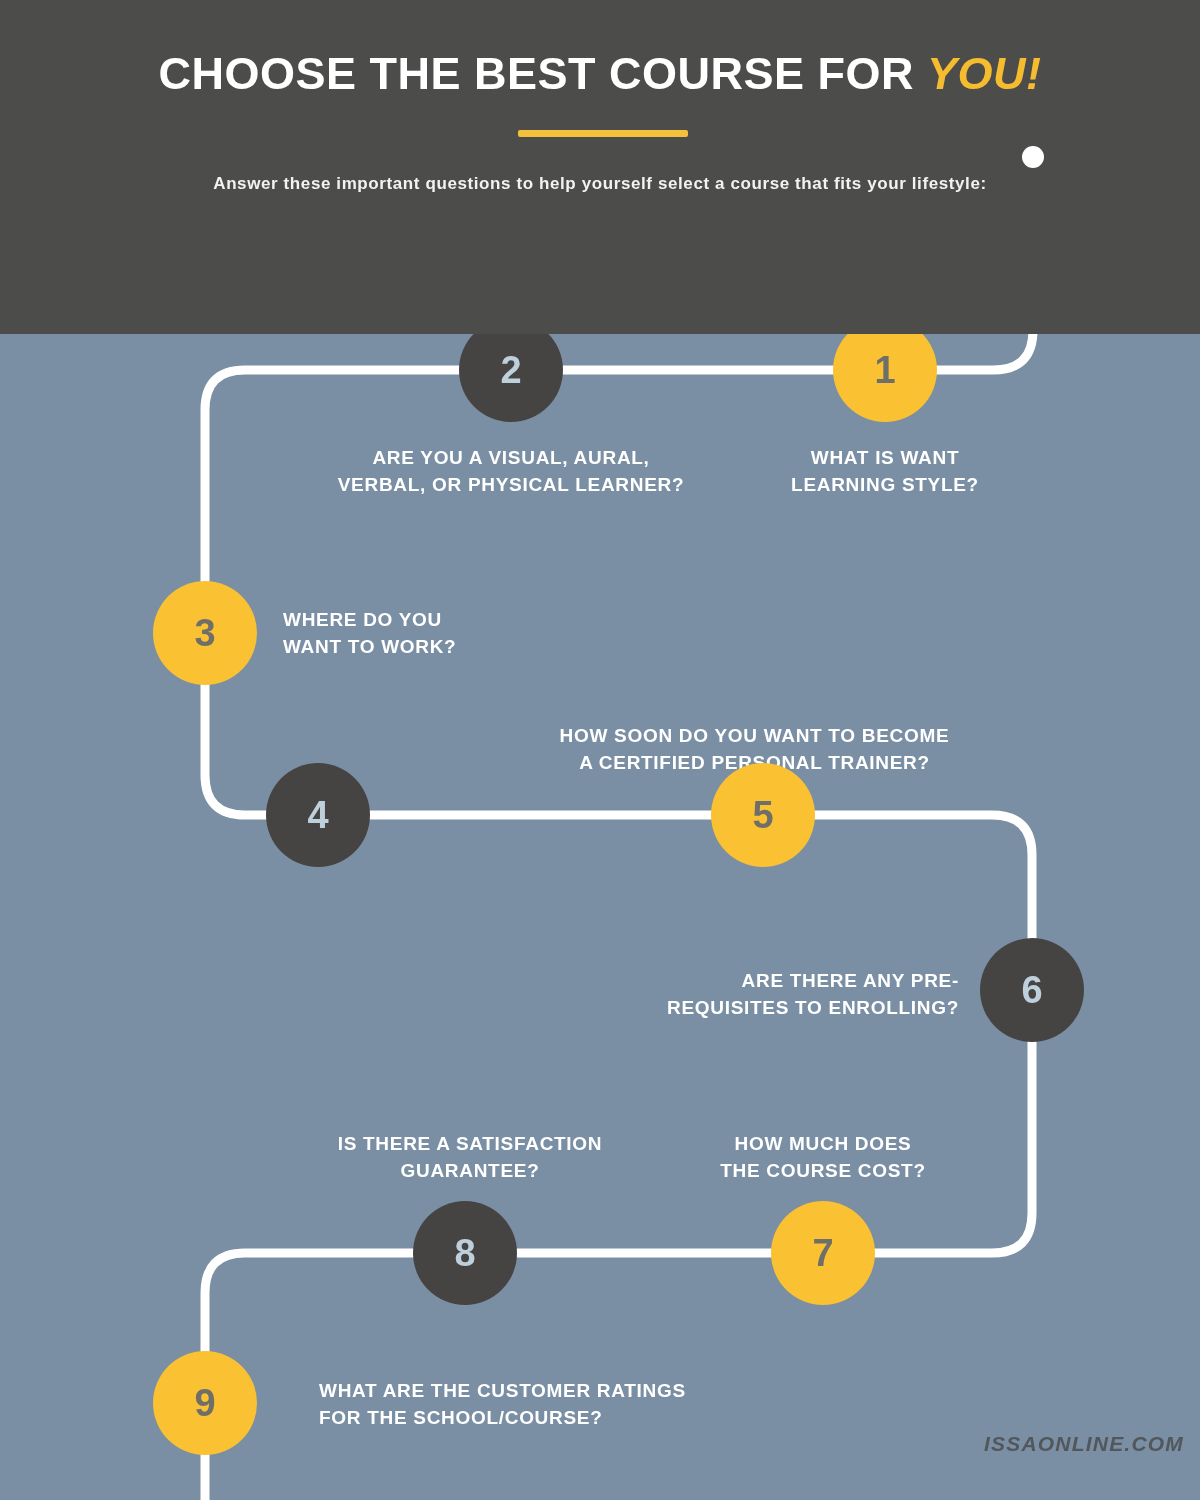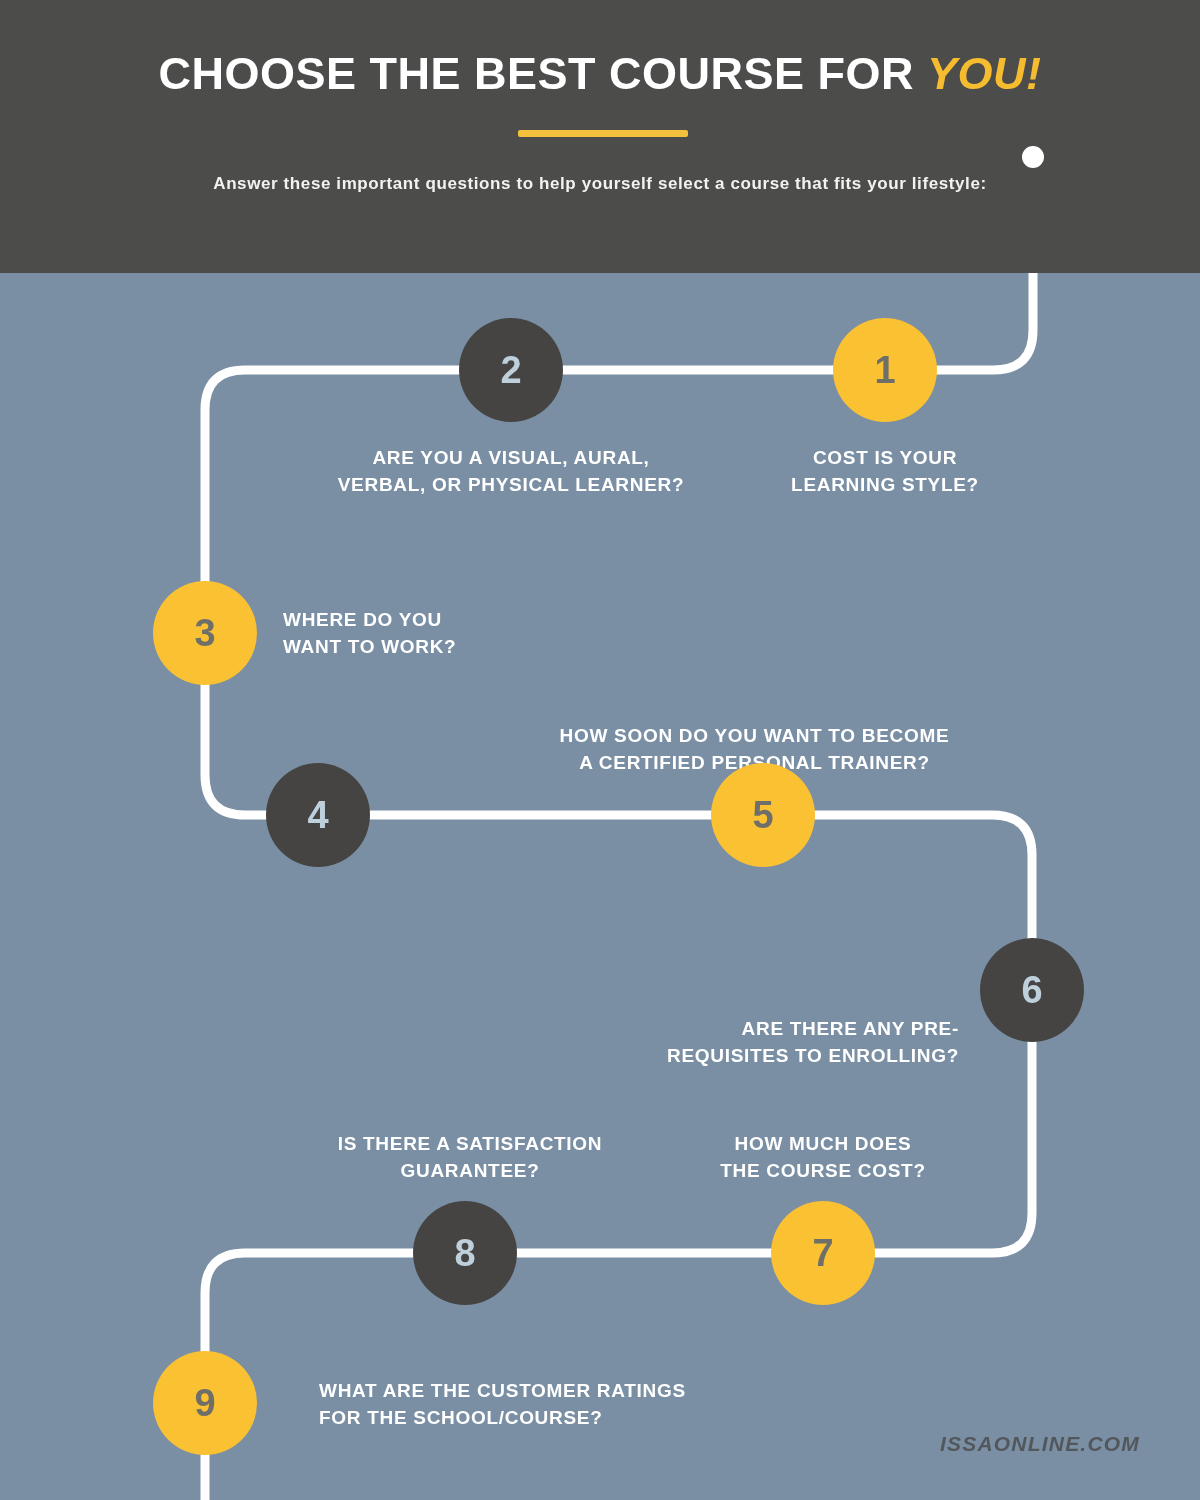--- a/index.html
+++ b/index.html
@@ -14,21 +14,21 @@
     overflow: hidden;
     background: #7a8fa4;
     font-family: "Liberation Sans", sans-serif;
   }
 
   
   .header {
     position: absolute;
     left: 0; top: 0;
     width: 1200px;
-    height: 273px;
+    height: 334px;
     background: #4c4c4b;
     z-index: 5;
   }
   .header-title {
     position: absolute;
     left: 0; top: 48px;
     width: 1200px;
     text-align: center;
     font-size: 45px;
     font-weight: bold;
@@ -109,28 +109,28 @@
   .qlabel {
     position: absolute;
     z-index: 3;
     color: #ffffff;
     font-size: 19px;
     font-weight: bold;
     line-height: 27px;
     letter-spacing: 0.7px;
     white-space: pre-line;
   }
-  .qlabel.right { text-align: right; margin-top: 48px; }
+  .qlabel.right { text-align: right; }
   .qlabel.left  { text-align: left;  }
   .qlabel.center{ text-align: center;}
 
   
   .brand {
     position: absolute;
-    left: 830px; top: 1432px;
+    left: 874px; top: 1432px;
     width: 310px;
     text-align: right;
     font-size: 21px;
     font-weight: bold;
     font-style: italic;
     letter-spacing: 1.2px;
     color: #52575c;
     z-index: 3;
   }
 </style>
@@ -187,21 +187,21 @@
   <div class="node yellow" style="left:771px; top:1201px;">
       <span>7</span>
     </div>
   <div class="node dark" style="left:413px; top:1201px;">
       <span>8</span>
     </div>
   <div class="node yellow" style="left:153px; top:1351px;">
       <span>9</span>
     </div>
 
-  <div class="qlabel center" style="left:735px; top:444px; width:300px;">COST IS YOUR
+  <div class="qlabel center" style="left:735px; top:444px; width:300px;">WHAT IS WANT
 LEARNING STYLE?</div>
 
   <div class="qlabel center" style="left:261px; top:444px; width:500px;">ARE YOU A VISUAL, AURAL,
 VERBAL, OR PHYSICAL LEARNER?</div>
 
   <div class="qlabel left" style="left:283px; top:606px; width:400px;">WHERE DO YOU
 WANT TO WORK?</div>
 
 
   <div class="qlabel center" style="left:513px; top:694px; width:483px;margin-top:28px;">HOW SOON DO YOU WANT TO BECOME

